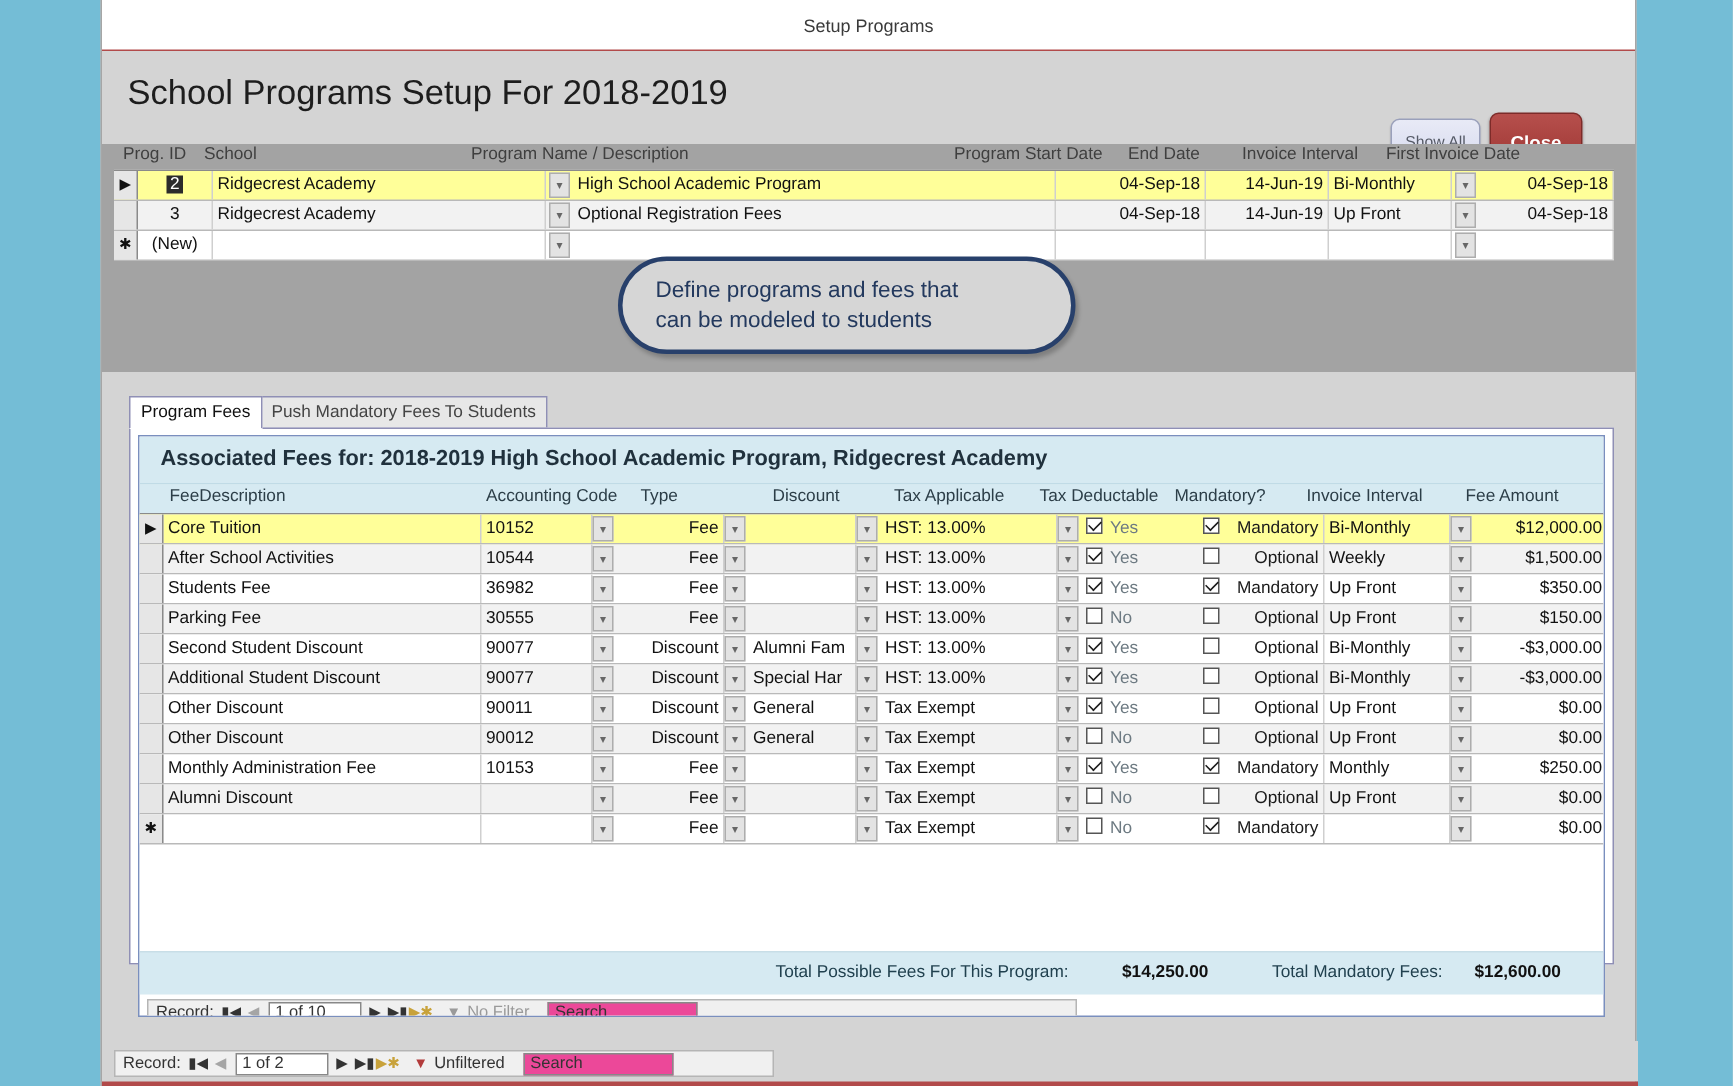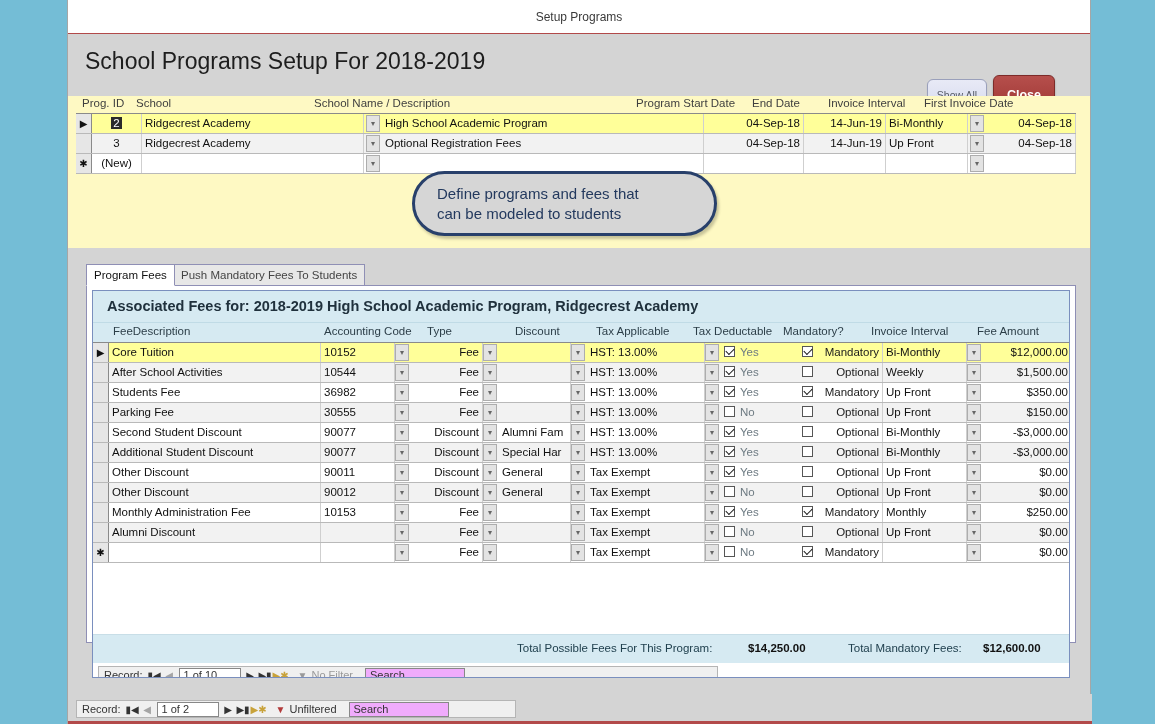--- a/index.html
+++ b/index.html
@@ -71,21 +71,21 @@
     border: 1px solid #7d2b29;
     color: #ffffff;
     font-size: 12.5px;
     font-weight: bold;
     box-shadow: 0 1px 2px rgba(0,0,0,.3);
   }
 
   
   #prog-area {
     position: relative;
-    background: #fef9c3;
+    background: #a3a3a3;
     height: 152px;
   }
   #prog-head {
     position: absolute; left: 8px; top: 0px;
     width: 1000px; height: 17px;
     color: #3f3f3f;
     font-size: 11.5px;
   }
   #prog-head span { position: absolute; top: 1px; white-space: nowrap; }
 
@@ -285,21 +285,21 @@
     padding-left: 4px;
     margin: 0 2px;
   }
   .navbar .filt {
     display: flex; align-items: center; gap: 4px;
     padding: 0 6px 0 10px; white-space: nowrap;
   }
   .navbar .filt.dim { color: #9a9a9a; }
   .navbar .searchbox {
     width: 100px; height: 15px;
-    background: #f0abfc; border: 1px solid #888;
+    background: #ec4899; border: 1px solid #888;
     font-size: 11px; line-height: 13px;
     padding-left: 4px;
     margin-left: 6px;
   }
   .funnel { font-size: 10px; }
   .funnel.red { color: #b23b3b; }
   .funnel.dim { color: #9a9a9a; }
 
   #bottom-strip {
     position: absolute;
@@ -334,21 +334,21 @@
     <div class="hdr-btn" id="btn-close-form">
       <span>Close</span>
       <span>Form</span>
     </div>
   </div>
 
   <div id="prog-area">
     <div id="prog-head">
       <span style="left:6px">Prog. ID</span>
       <span style="left:60px">School</span>
-      <span style="left:238px">School Name / Description</span>
+      <span style="left:238px">Program Name / Description</span>
       <span style="left:560px">Program Start Date</span>
       <span style="left:676px">End Date</span>
       <span style="left:752px">Invoice Interval</span>
       <span style="left:848px">First Invoice Date</span>
     </div>
 
     <div class="dgrid" id="prog-grid">
 
       <div class="drow sel">
         <div class="rowsel cur">▶</div>

